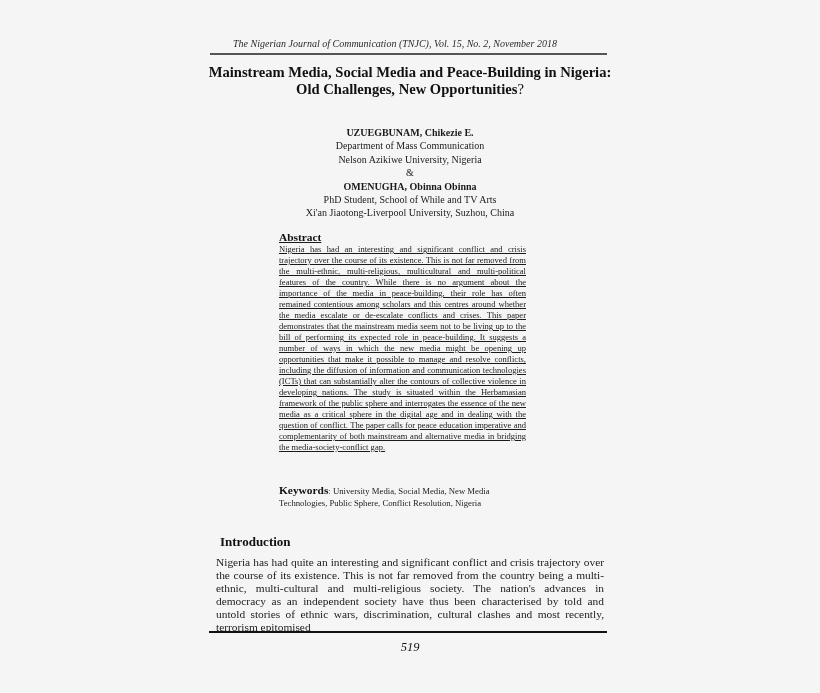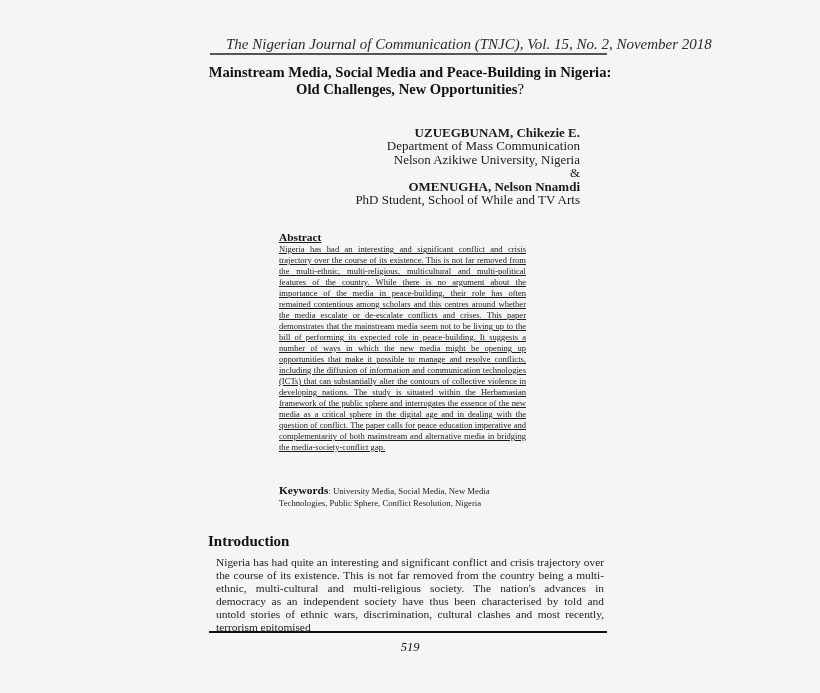--- a/index.html
+++ b/index.html
@@ -10,26 +10,26 @@
       width: 820px;
       height: 693px;
       background: #f5f5f5;
       position: relative;
       overflow: hidden;
       font-family: "Liberation Serif", "DejaVu Serif", serif;
       color: #1a1a1a;
     }
     .running-head {
       position: absolute;
-      left: 226px;
+      left: 196px;
       top: 37px;
       width: 398px;
       text-align: center;
       font-style: italic;
-      font-size: 15px;
+      font-size: 10px;
       line-height: 14px;
       color: #2a2a2a;
       white-space: nowrap;
     }
     .head-rule {
       position: absolute;
       left: 210px;
       top: 53px;
       width: 397px;
       height: 2px;
@@ -47,22 +47,22 @@
       color: #111;
     }
     .title .qmark {
       font-weight: normal;
     }
     .authors {
       position: absolute;
       left: 240px;
       top: 126px;
       width: 340px;
-      text-align: right;
-      font-size: 13px;
+      text-align: center;
+      font-size: 10px;
       line-height: 13.4px;
       color: #1a1a1a;
     }
     .authors .name {
       font-weight: bold;
     }
     .authors div {
       white-space: nowrap;
     }
     .abstract {
@@ -100,23 +100,24 @@
       color: #111;
     }
     .intro {
       position: absolute;
       left: 208px;
       top: 535px;
       width: 404px;
     }
     .intro-heading {
       font-weight: bold;
-      font-size: 15px;
+      font-size: 13px;
       line-height: 13px;
       color: #111;
+      margin-left: 12px;
     }
     .intro-body {
       font-size: 11.4px;
       line-height: 12.9px;
       text-align: justify;
       color: #1a1a1a;
       margin: 8px;
     }
     .foot-rule {
       position: absolute;
@@ -147,22 +148,23 @@
 <div class="title">
   <div>Mainstream Media, Social Media and Peace-Building in Nigeria:</div>
   <div><span>Old Challenges, New Opportunities</span><span class="qmark">?</span></div>
 </div>
 
 <div class="authors">
   <div class="name">UZUEGBUNAM, Chikezie E.</div>
   <div>Department of Mass Communication</div>
   <div>Nelson Azikiwe University, Nigeria</div>
   <div>&amp;</div>
-  <div class="name">OMENUGHA, Nelson Nnamdi</div>
+  <div class="name">OMENUGHA, Obinna Obinna</div>
   <div>PhD Student, School of While and TV Arts</div>
+  <div>Xi'an Jiaotong-Liverpool University, Suzhou, China</div>
 </div>
 
 <div class="abstract">
   <div class="abstract-heading">Abstract</div>
   <p class="abstract-body">Nigeria has had an interesting and significant conflict and crisis trajectory over the course of its existence. This is not far removed from the multi-ethnic, multi-religious, multicultural and multi-political features of the country. While there is no argument about the importance of the media in peace-building, their role has often remained contentious among scholars and this centres around whether the media escalate or de-escalate conflicts and crises. This paper demonstrates that the mainstream media seem not to be living up to the bill of performing its expected role in peace-building. It suggests a number of ways in which the new media might be opening up opportunities that make it possible to manage and resolve conflicts, including the diffusion of information and communication technologies (ICTs) that can substantially alter the contours of collective violence in developing nations. The study is situated within the Herbamasian framework of the public sphere and interrogates the essence of the new media as a critical sphere in the digital age and in dealing with the question of conflict. The paper calls for peace education imperative and complementarity of both mainstream and alternative media in bridging the media-society-conflict gap.</p>
 </div>
 
 <div class="keywords"><span class="kw-label">Keywords</span><span>:</span><span> University Media, Social Media, New Media Technologies, Public Sphere, Conflict Resolution, Nigeria</span></div>
 
 <div class="intro">

